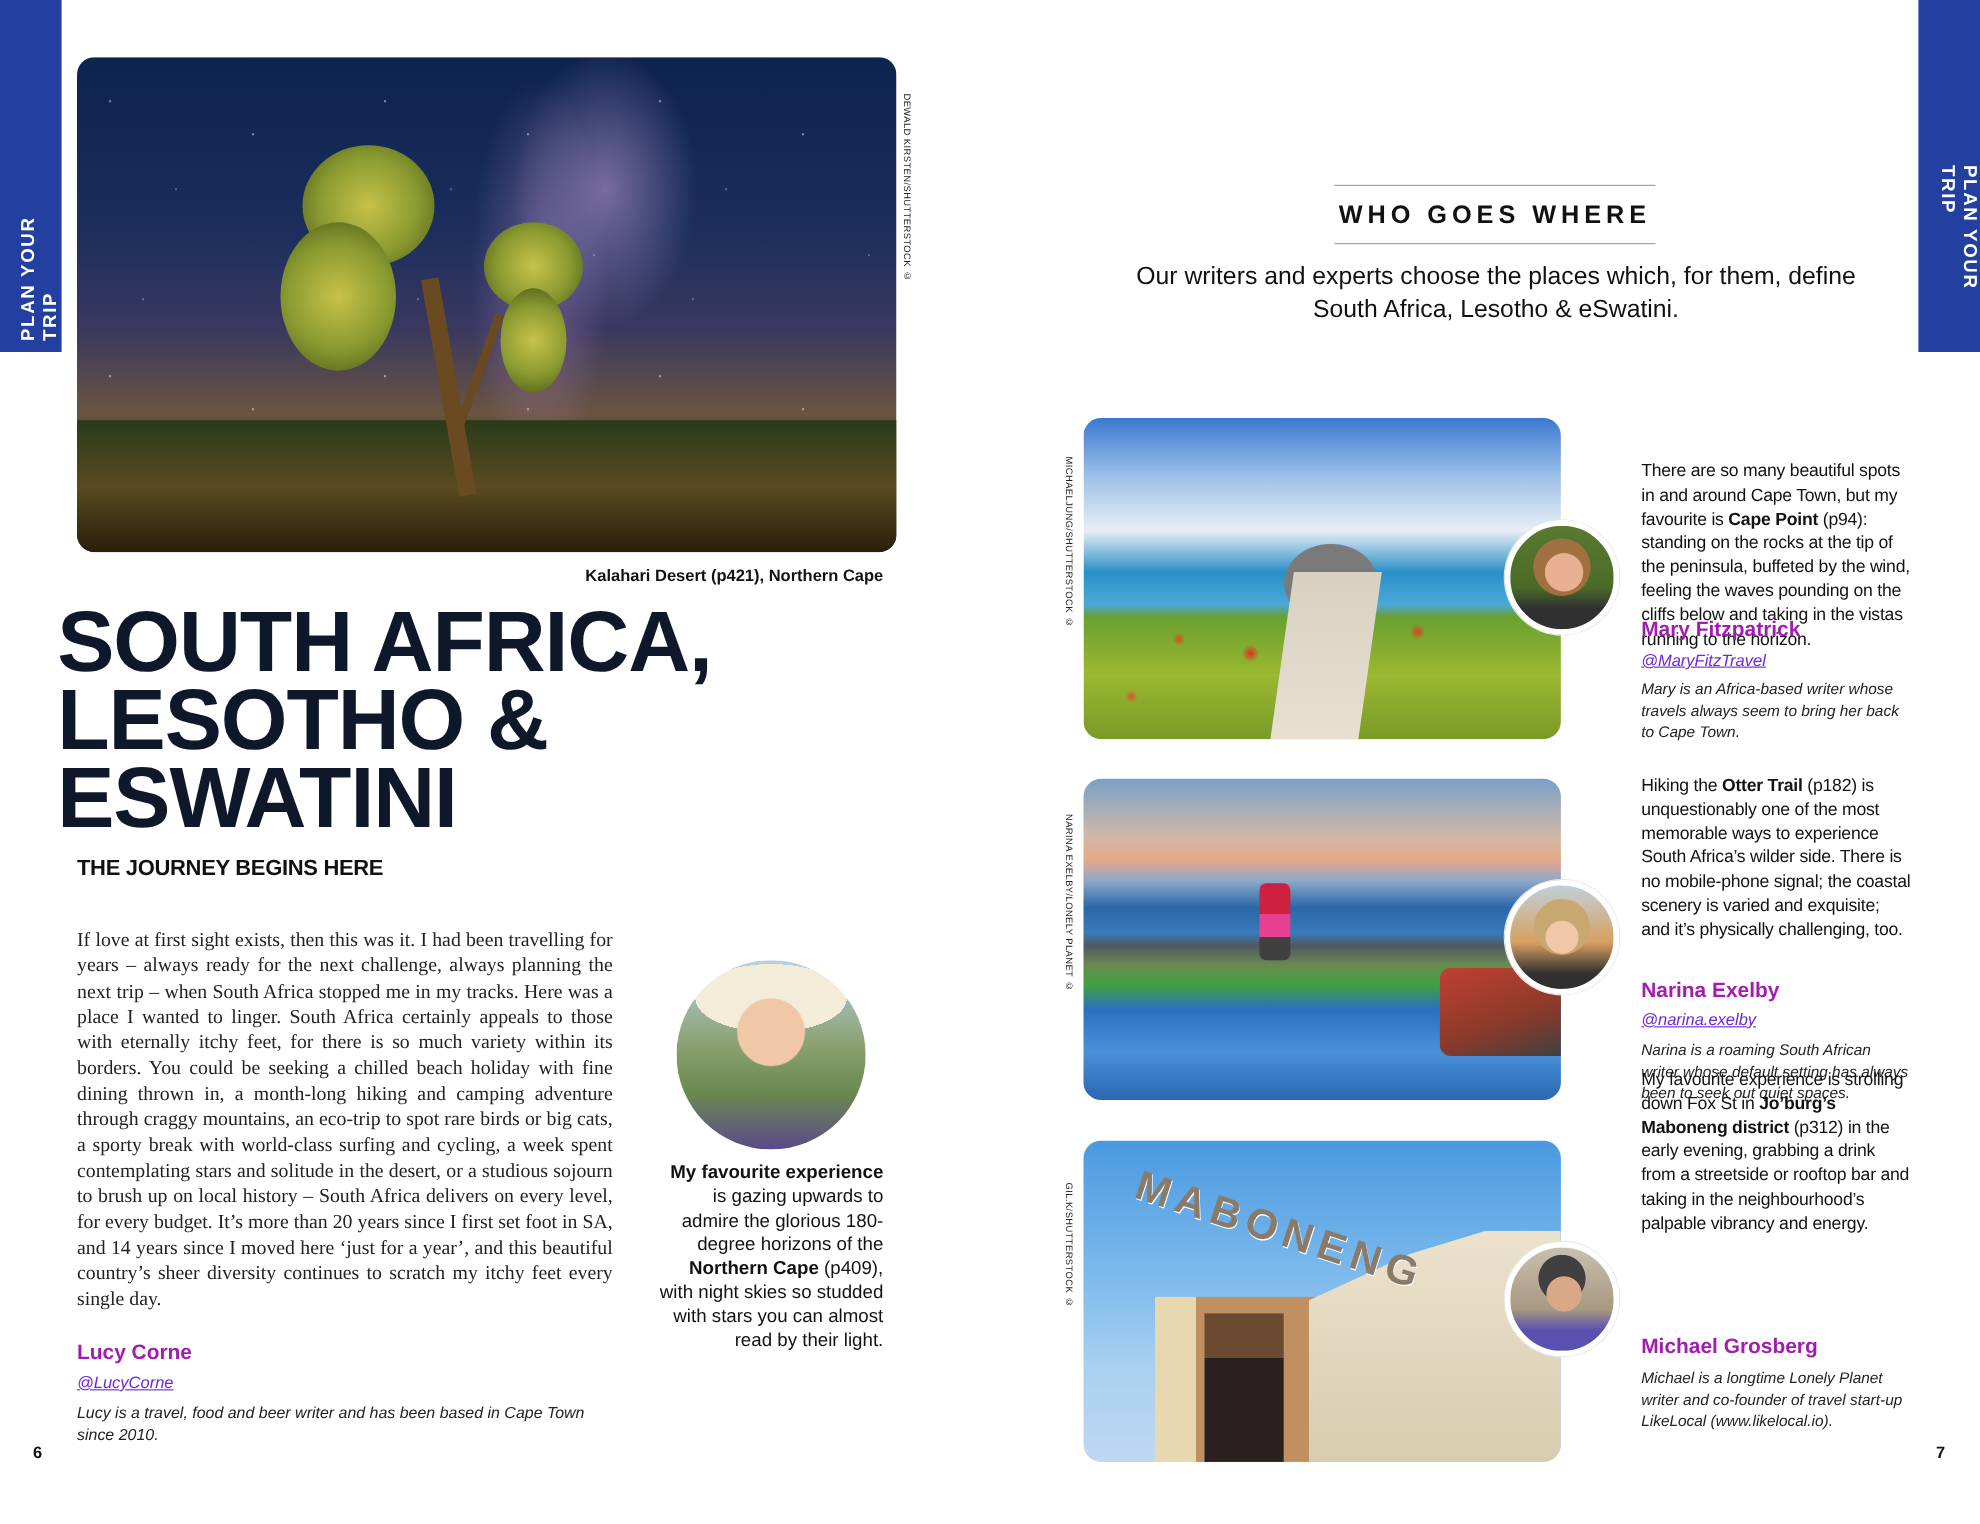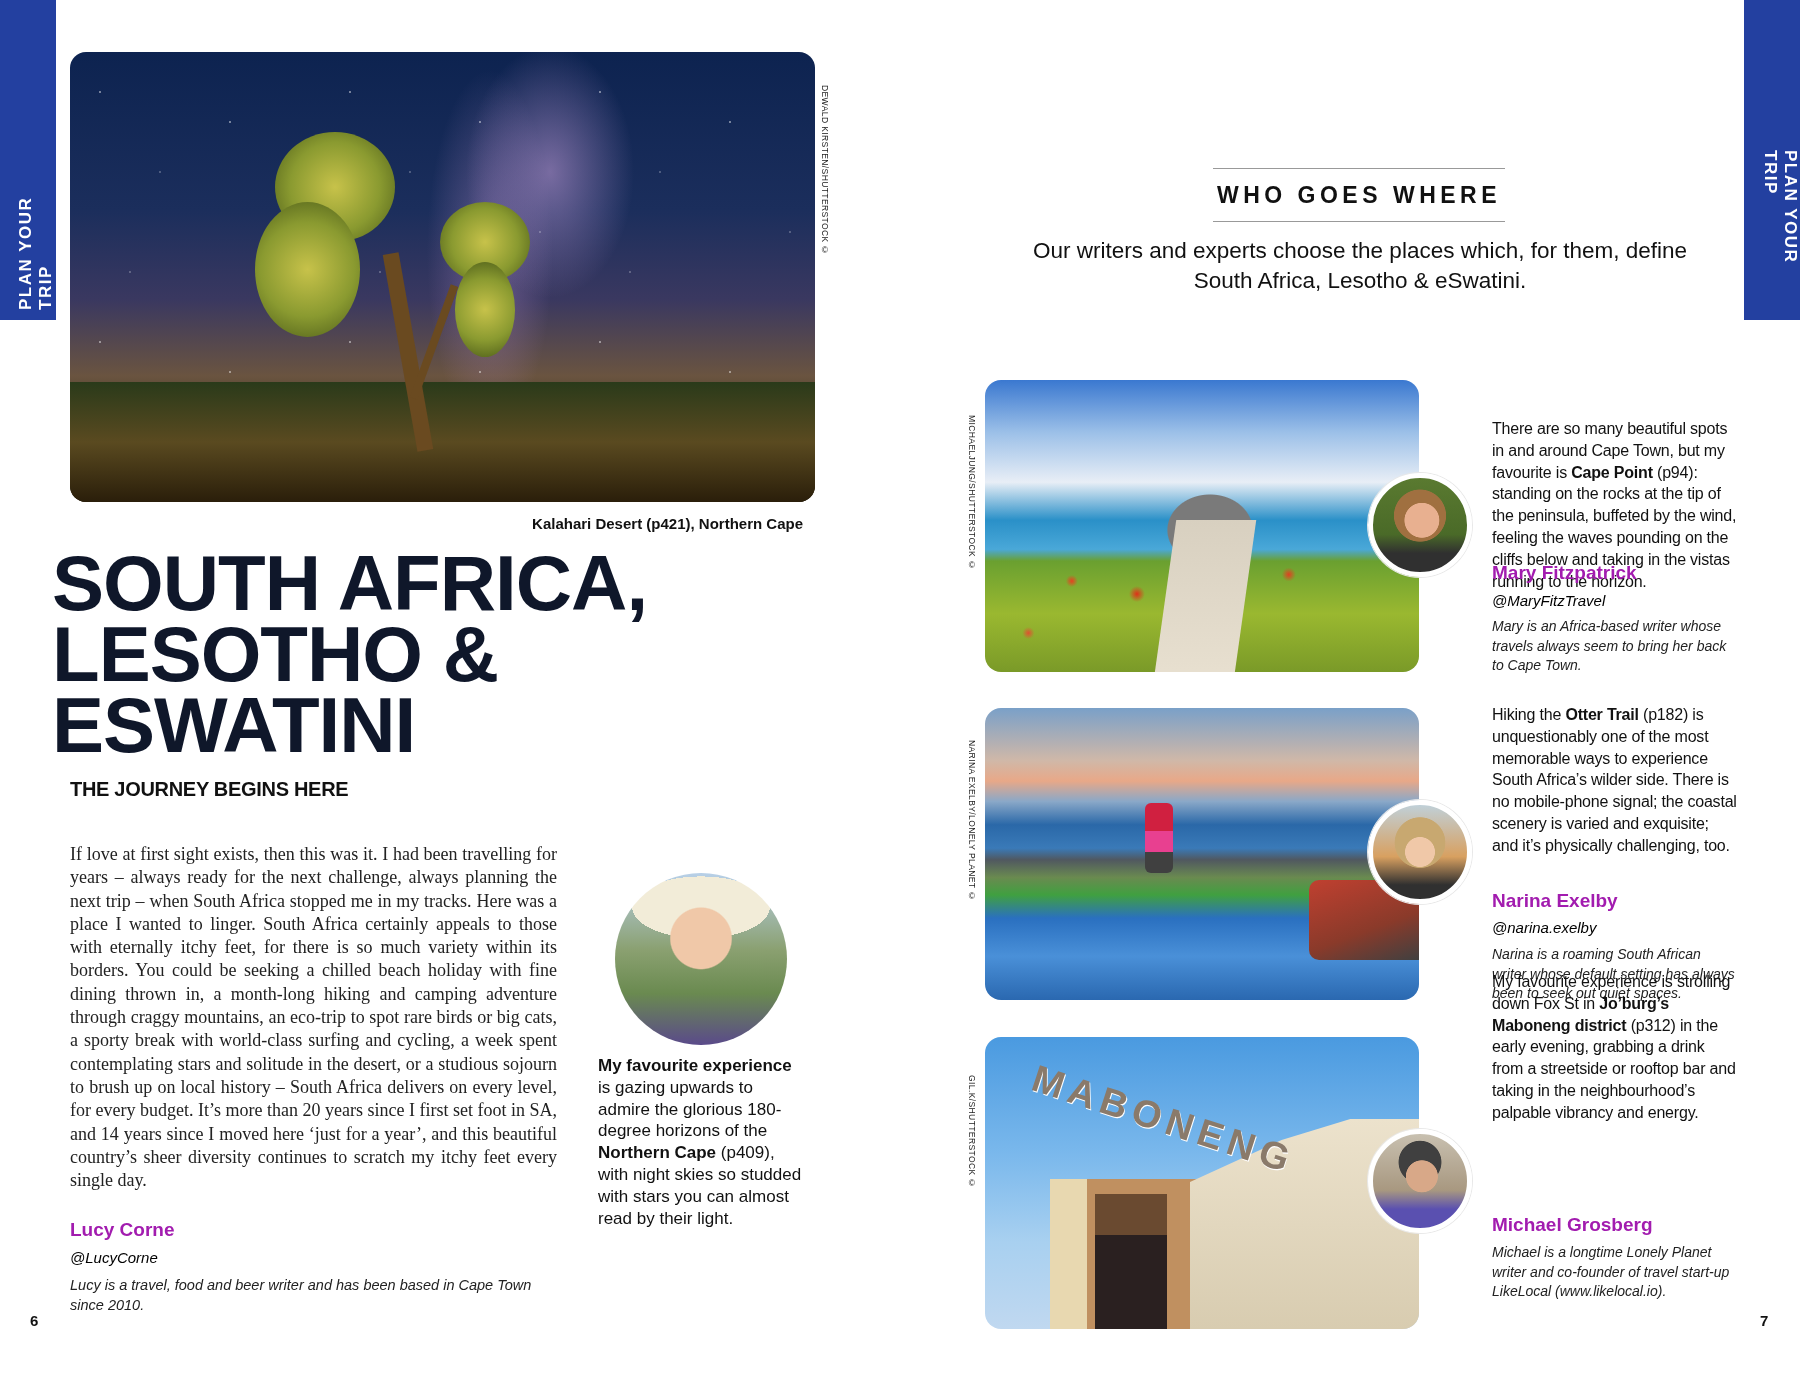--- a/index.html
+++ b/index.html
@@ -37,31 +37,31 @@
   .credit { position: absolute; font-size: 8.5px; color: #222; letter-spacing: 0.4px; white-space: nowrap; }
 
   .hero-caption { position: absolute; left: 500px; top: 515px; width: 303px; text-align: right; font-weight: 700; font-size: 15px; color: #111; }
 
   .main-title { position: absolute; left: 52px; top: 548px; width: 700px; color: #0f172a; font-weight: 700; font-size: 78px; line-height: 71px; letter-spacing: -1px; }
   .subtitle { position: absolute; left: 70px; top: 778px; font-weight: 700; font-size: 20px; color: #111; letter-spacing: -0.3px; }
 
   .body-text { position: absolute; left: 70px; top: 843px; width: 487px; font-family: "Liberation Serif", "DejaVu Serif", serif; font-size: 18px; line-height: 23.3px; color: #222; text-align: justify; hyphens: manual; }
 
   .author-name { position: absolute; font-weight: 700; font-size: 19px; color: #a21caf; }
-  .author-handle { position: absolute; font-style: italic; font-size: 15px; color: #000000; }
+  .author-handle { position: absolute; font-style: italic; font-size: 15px; color: #6d28d9; text-decoration: underline; }
   .author-bio { position: absolute; font-style: italic; font-size: 14.5px; line-height: 19.5px; color: #222; }
 
   .avatar { position: absolute; border-radius: 50%; overflow: hidden; border: 5px solid #fff; box-shadow: 0 0 0 1px #e8e8e8; }
 
   .lucy-avatar { left: 615px; top: 873px; width: 172px; height: 172px; border: none; box-shadow: none;
     background: radial-gradient(circle at 50% 38%, #f0c8a8 0 22%, transparent 23%),
                 radial-gradient(ellipse 40% 18% at 50% 20%, #f2ecd8 0 100%, transparent 100%),
                 linear-gradient(180deg, #b8d0e8 0%, #8aa070 45%, #6a8a50 70%, #5a4a8a 100%); }
 
-  .fav-box { position: absolute; left: 598px; top: 1055px; width: 205px; text-align: left; font-size: 17px; line-height: 21.8px; color: #111; }
+  .fav-box { position: absolute; left: 598px; top: 1055px; width: 205px; text-align: right; font-size: 17px; line-height: 21.8px; color: #111; }
   .fav-box b { font-weight: 700; }
 
   .wgw-rule { position: absolute; left: 1213px; width: 292px; height: 1px; background: #999; }
   .wgw-title { position: absolute; left: 1180px; top: 182px; width: 358px; text-align: center; font-weight: 700; font-size: 23px; letter-spacing: 4.5px; color: #111; }
   .wgw-intro { position: absolute; left: 1020px; top: 236px; width: 680px; text-align: center; font-size: 22.5px; line-height: 30px; color: #111; }
 
   .cape-photo { left: 985px; top: 380px; width: 434px; height: 292px;
     background:
       radial-gradient(ellipse 60px 50px at 225px 150px, #7a7a7a 0 70%, transparent 72%),
       linear-gradient(180deg, #3a78d0 0%, #9cc0e8 18%, #e8eef6 35%, #2a90c8 48%, #4aa8d8 58%, #6aa030 62%, #9ab830 80%, #7a9a28 100%); }

